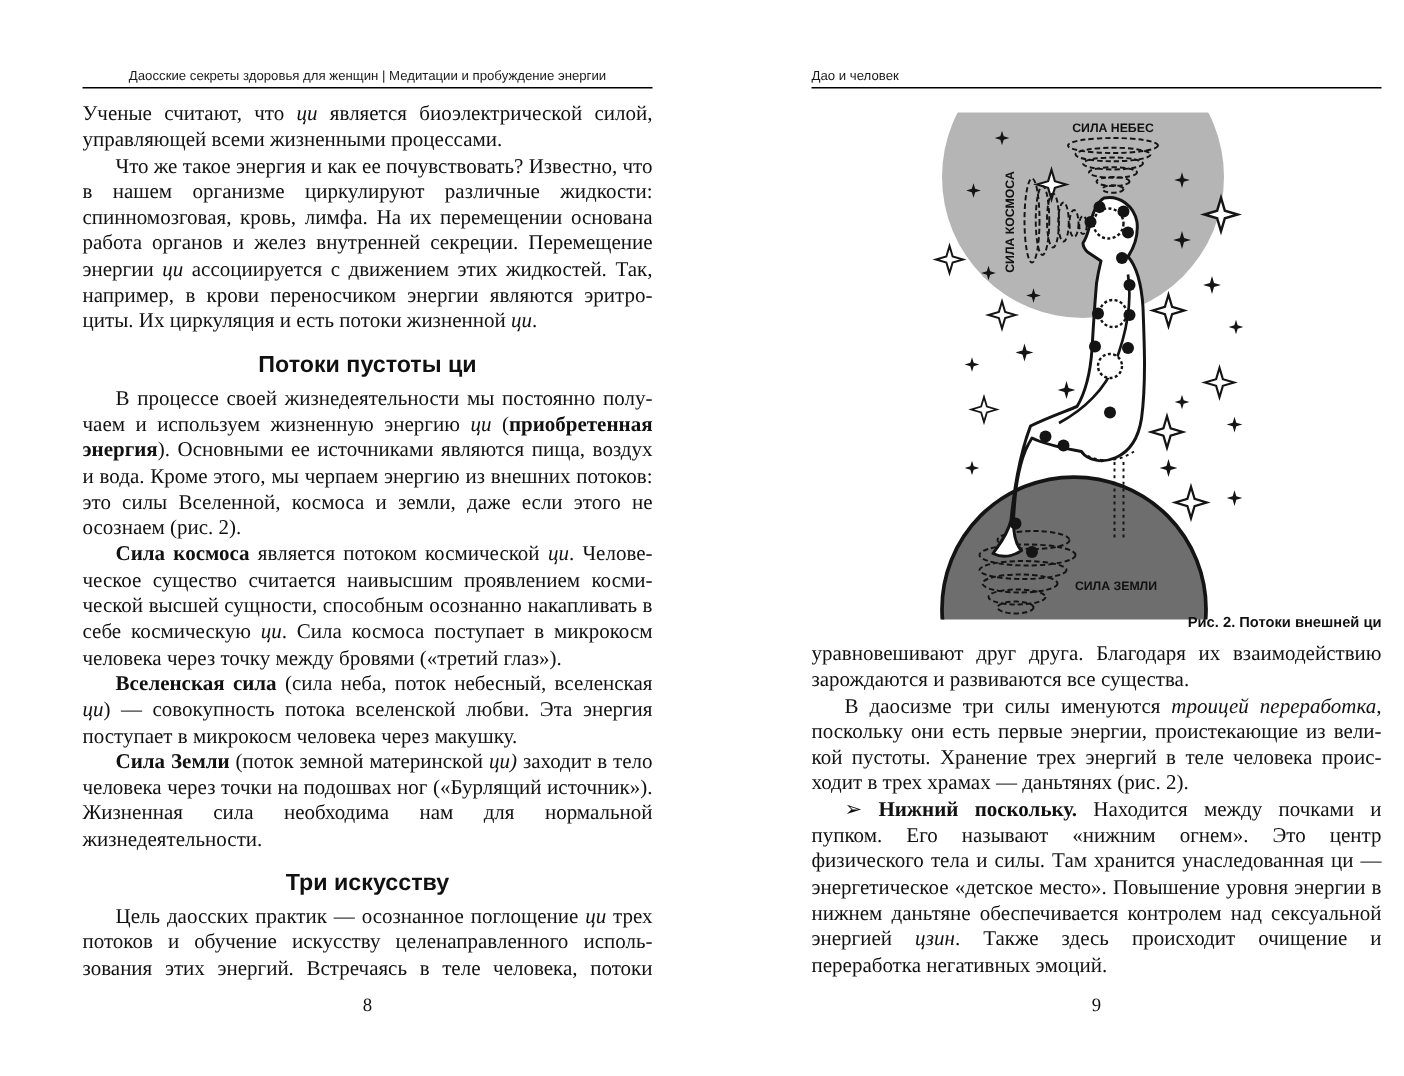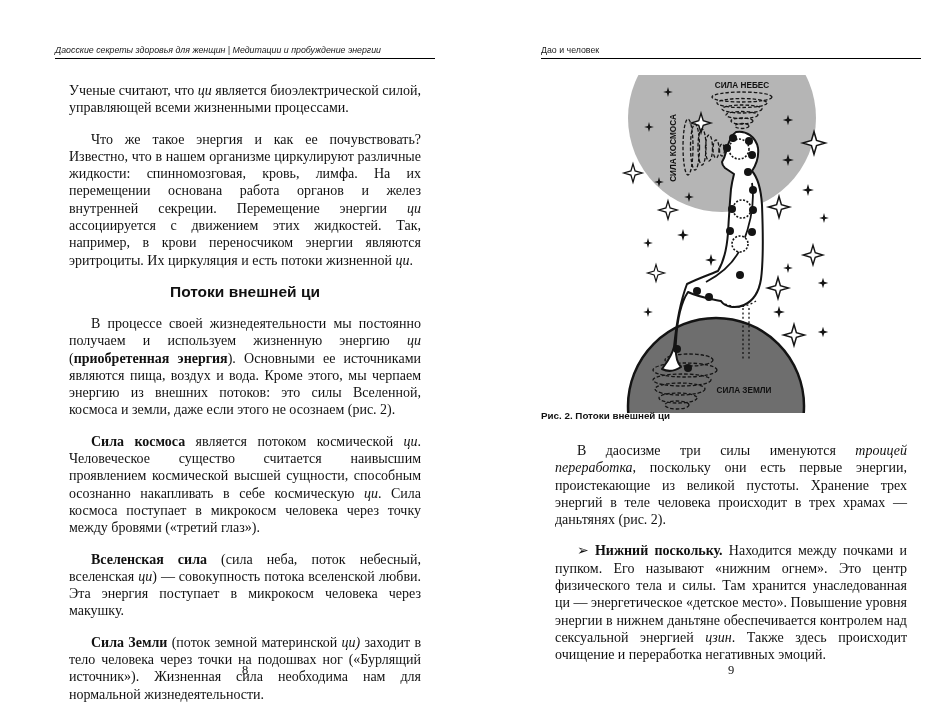--- a/index.html
+++ b/index.html
@@ -4,48 +4,48 @@
 <style>
   html,body{margin:0;padding:0;}
   body{width:936px;height:717px;background:#ffffff;position:relative;overflow:hidden;
        font-family:"Liberation Serif", serif;color:#111;}
   .col{position:absolute;top:0;width:380px;height:717px;}
   #left-col{left:55px;}
   #right-col{left:541px;}
   .running-head{position:absolute;top:45px;left:0;right:0;
        font-family:"Liberation Sans", sans-serif;font-size:8.8px;line-height:10px;
        color:#1a1a1a;padding-bottom:3px;border-bottom:1.3px solid #000;}
-  .rh-right{text-align:left;font-style:italic;}
+  .rh-right{text-align:center;}
   .body-text{position:absolute;top:68px;left:0;right:0;
        font-size:14px;line-height:17.3px;text-align:justify;}
-  .body-text p{margin:14px;text-indent:22px;}
+  .body-text p{margin:0;text-indent:22px;}
   .body-text p.noindent{text-indent:0;}
   .body-text p.cont{text-align-last:justify;}
   .body-text h3{font-family:"Liberation Sans", sans-serif;font-size:15.5px;line-height:18px;
        text-align:center;margin:11px 0 5px 0;font-weight:bold;}
   .body-right{top:428px;}
-  .fig-caption{position:absolute;top:410px;left:0;right:0;text-align:left;
+  .fig-caption{position:absolute;top:410px;left:0;right:0;text-align:right;
        font-family:"Liberation Sans", sans-serif;font-weight:bold;font-size:9.8px;}
   .page-num{position:absolute;top:663px;left:0;right:0;text-align:center;font-size:12.5px;}
   #figure{position:absolute;left:0;top:75px;}
   .svg-label{font-family:"Liberation Sans", sans-serif;font-weight:bold;font-size:8.2px;fill:#111;}
   .vortex{fill:none;stroke:#141414;stroke-width:1.3;stroke-dasharray:3.5 2;}
   .dotted{fill:none;stroke:#141414;stroke-width:1.3;stroke-dasharray:2 2.4;}
 </style>
 </head>
 <body>
 
 <div id="spread">
 
   <div class="col" id="left-col">
     <div class="running-head rh-right">Даосские секреты здоровья для женщин | Медитации и пробуждение энергии</div>
     <div class="body-text">
         <p class="noindent">Ученые считают, что <i>ци</i> является биоэлектрической силой, управляющей всеми жизненными процессами.</p>
         <p>Что же такое энергия и как ее почувствовать? Известно, что в нашем организме циркулируют различные жидкости: спинномозговая, кровь, лимфа. На их перемещении основана работа органов и желез внутренней секреции. Перемещение энергии <i>ци</i> ассоциируется с движением этих жидкостей. Так, например, в крови переносчиком энергии являются эритро­циты. Их циркуляция и есть потоки жизненной <i>ци</i>.</p>
-        <h3>Потоки внешней ци</h3>
+        <h3>Потоки пустоты ци</h3>
         <p>В процессе своей жизнедеятельности мы постоянно полу­чаем и используем жизненную энергию <i>ци</i> (<b>приобретенная энергия</b>). Основными ее источниками являются пища, воздух и вода. Кроме этого, мы черпаем энергию из внешних пото­ков: это силы Вселенной, космоса и земли, даже если этого не осознаем (рис. 2).</p>
         <p><b>Сила космоса</b> является потоком космической <i>ци</i>. Челове­ческое существо считается наивысшим проявлением косми­ческой высшей сущности, способным осознанно накапливать в себе космическую <i>ци</i>. Сила космоса поступает в микрокосм человека через точку между бровями («третий глаз»).</p>
         <p><b>Вселенская сила</b> (сила неба, поток небесный, вселенская <i>ци</i>) — совокупность потока вселенской любви. Эта энергия поступает в микрокосм человека через макушку.</p>
         <p><b>Сила Земли</b> (поток земной материнской <i>ци)</i> заходит в тело человека через точки на подошвах ног («Бурлящий ис­точник»). Жизненная сила необходима нам для нормальной жизнедеятельности.</p>
         <h3>Три искусству</h3>
         <p class="cont">Цель даосских практик — осознанное поглощение <i>ци</i> трех потоков и обучение искусству целенаправленного исполь­зования этих энергий. Встречаясь в теле человека, потоки</p>
       </div>
     <div class="page-num">8</div>
   </div>
 
@@ -168,19 +168,20 @@
           <circle cx="156" cy="216" r="4"></circle>
         <circle cx="168" cy="222" r="4"></circle>
           <circle cx="136" cy="274" r="4"></circle>
         <circle cx="147" cy="293" r="4"></circle>
       </g>
     </svg>
 
     <div class="fig-caption">Рис. 2. Потоки внешней ци</div>
 
     <div class="body-text body-right">
+        <p class="noindent">уравновешивают друг друга. Благодаря их взаимодействию зарождаются и развиваются все существа.</p>
         <p>В даосизме три силы именуются <i>троицей переработка</i>, поскольку они есть первые энергии, проистекающие из вели­кой пустоты. Хранение трех энергий в теле человека проис­ходит в трех храмах — даньтянях (рис. 2).</p>
         <p>➢ <b>Нижний поскольку.</b> Находится между почками и пупком. Его называют «нижним огнем». Это центр физического тела и силы. Там хранится унаследованная ци — энергетическое «детское место». Повышение уровня энергии в нижнем даньтяне обеспечивается контролем над сексуальной энер­гией <i>цзин</i>. Также здесь происходит очищение и переработка негативных эмоций.</p>
       </div>
 
     <div class="page-num">9</div>
   </div>
 </div>
 
 </body></html>

